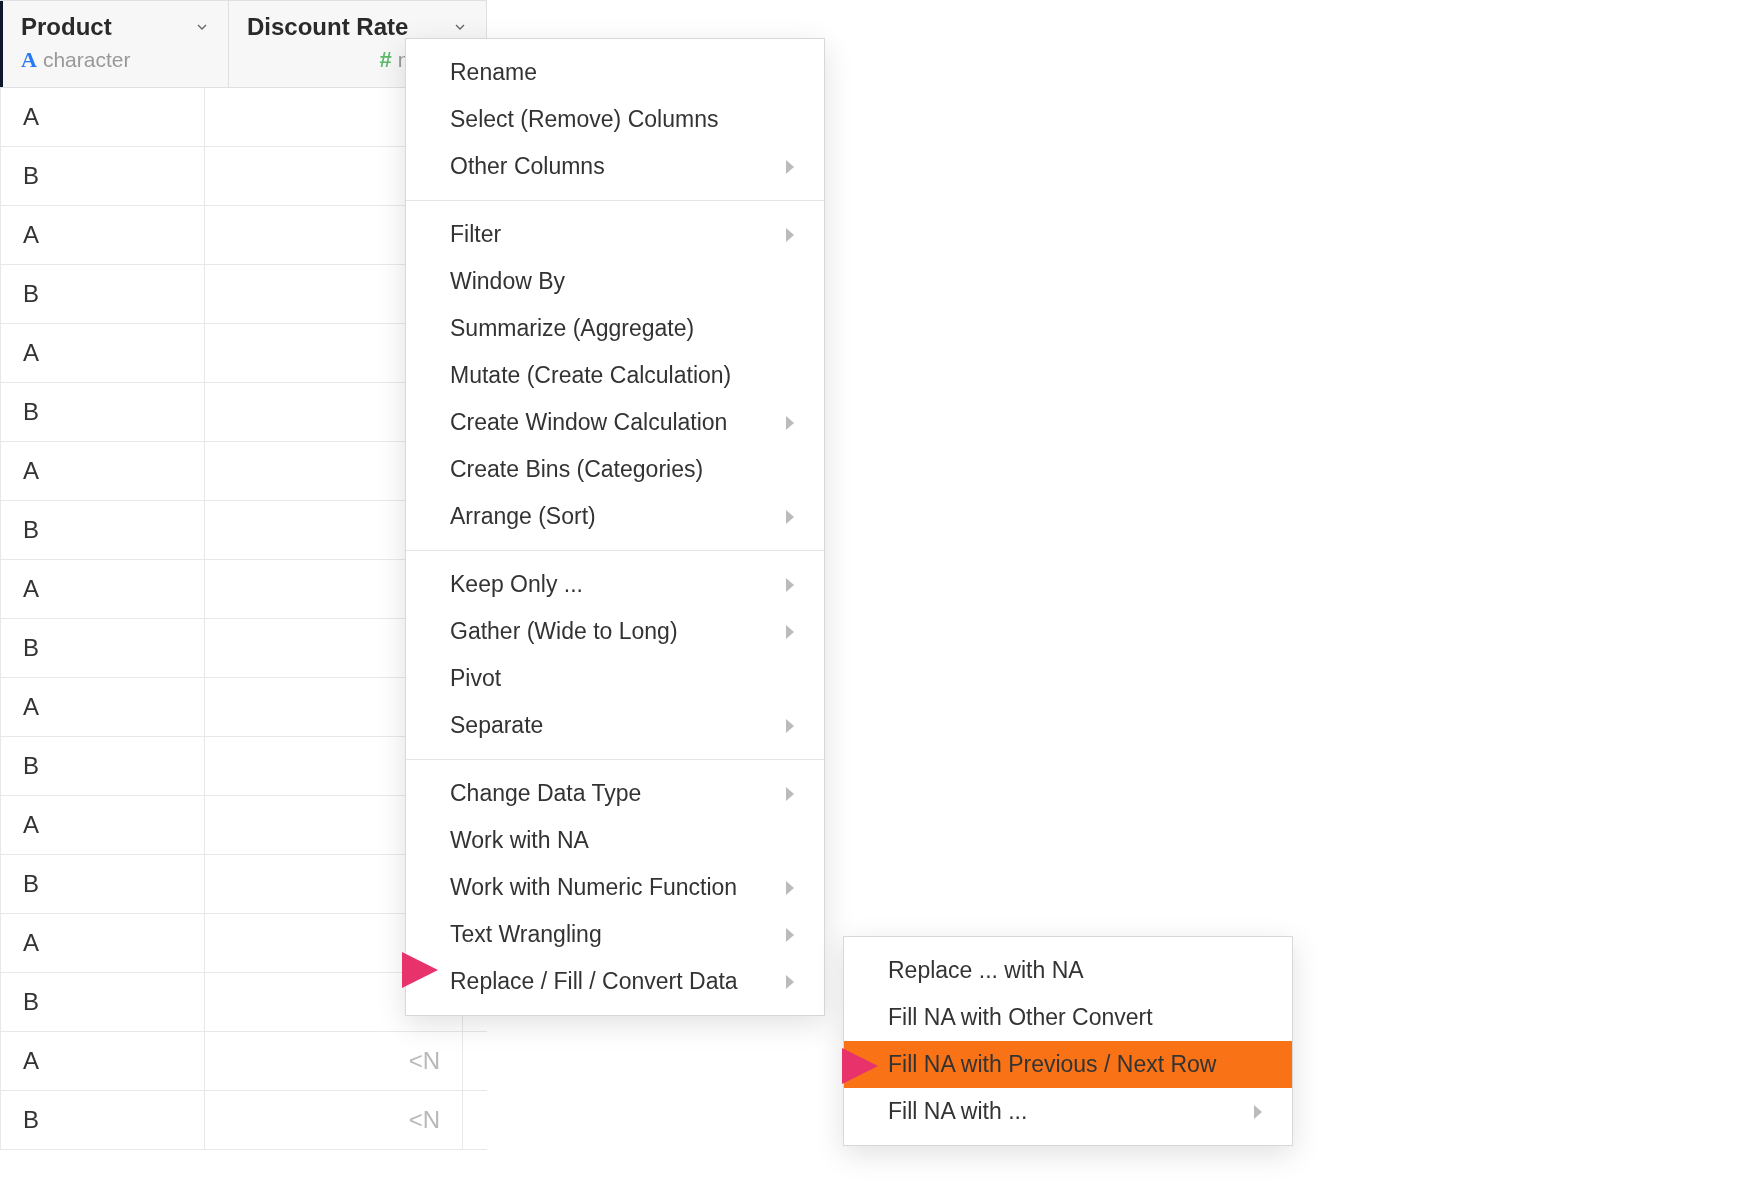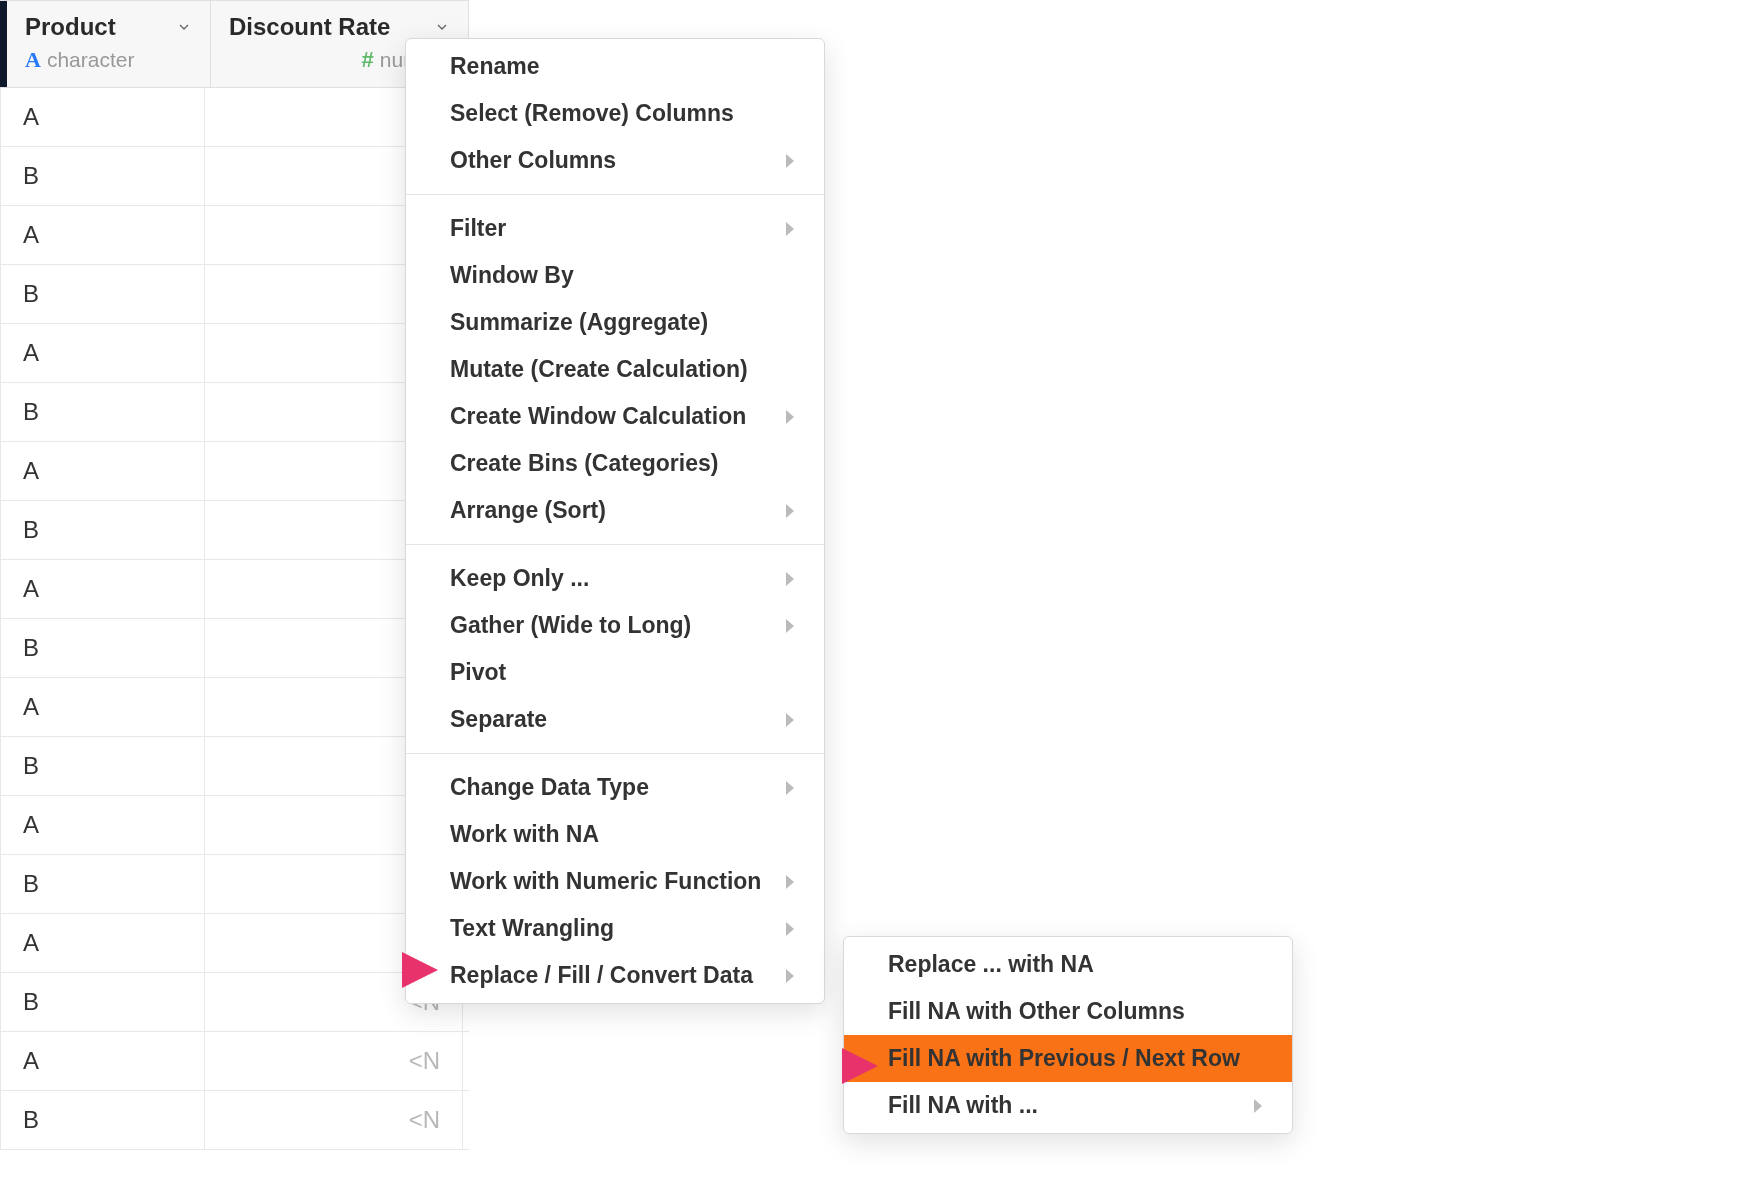--- a/index.html
+++ b/index.html
@@ -21,21 +21,21 @@
       background: #f7f7f7;
       border-bottom: 1px solid #e0e0e0;
       border-top: 1px solid #e0e0e0;
     }
     .col-header {
       border-right: 1px solid #e0e0e0;
       padding: 12px 18px 10px 18px;
       position: relative;
       height: 86px;
     }
-    .col-header.col1 { width: 211px; border-left: 7px solid #0f172a;}
+    .col-header.col1 { width: 229px; border-left: 3px solid #0f172a;}
     .col-header.col2 { width: 258px; }
     .col-name {
       font-size: 24px;
       font-weight: 700;
       color: #2a2a2a;
       display: flex;
       align-items: center;
       justify-content: space-between;
     }
     .chev {
@@ -68,25 +68,24 @@
     .cell.c1 { width: 205px; border-left: 1px solid #e8e8e8;}
     .cell.c2 { width: 258px; justify-content: flex-end; color: #b8b8b8;}
     .row:nth-child(1) .cell.c2,
     .row:nth-child(2) .cell.c2 { color: #b8b8b8; }
 
     
     .menu {
       position: absolute;
       background: #fff;
       border: 1px solid #d8d8d8;
-      border-radius: 6px;
+      border-radius: 0;
       box-shadow: 0 8px 28px rgba(0,0,0,0.12);
-      padding: 4px 0;
+      padding: 10px 0;
       min-width: 420px;
-      font-weight: bold;
     }
     .menu.primary { top: 38px; left: 405px; }
     .menu.sub { top: 936px; left: 843px; min-width: 450px;}
     .menu-item {
       display: flex;
       align-items: center;
       justify-content: space-between;
       padding: 10px 30px 10px 44px;
       font-size: 23px;
       color: #333;
@@ -290,21 +289,21 @@
       <span>Replace / Fill / Convert Data</span>
       <span class="sub-arrow"></span>
     </div>
   </div>
 
 <div class="menu sub" id="menu-sub">
     <div class="menu-item">
       <span>Replace ... with NA</span>
     </div>
     <div class="menu-item">
-      <span>Fill NA with Other Columns</span>
+      <span>Fill NA with Other Convert</span>
     </div>
     <div class="menu-item highlighted">
       <span>Fill NA with Previous / Next Row</span>
     </div>
     <div class="menu-item">
       <span>Fill NA with ...</span>
       <span class="sub-arrow"></span>
     </div>
   </div>
 

